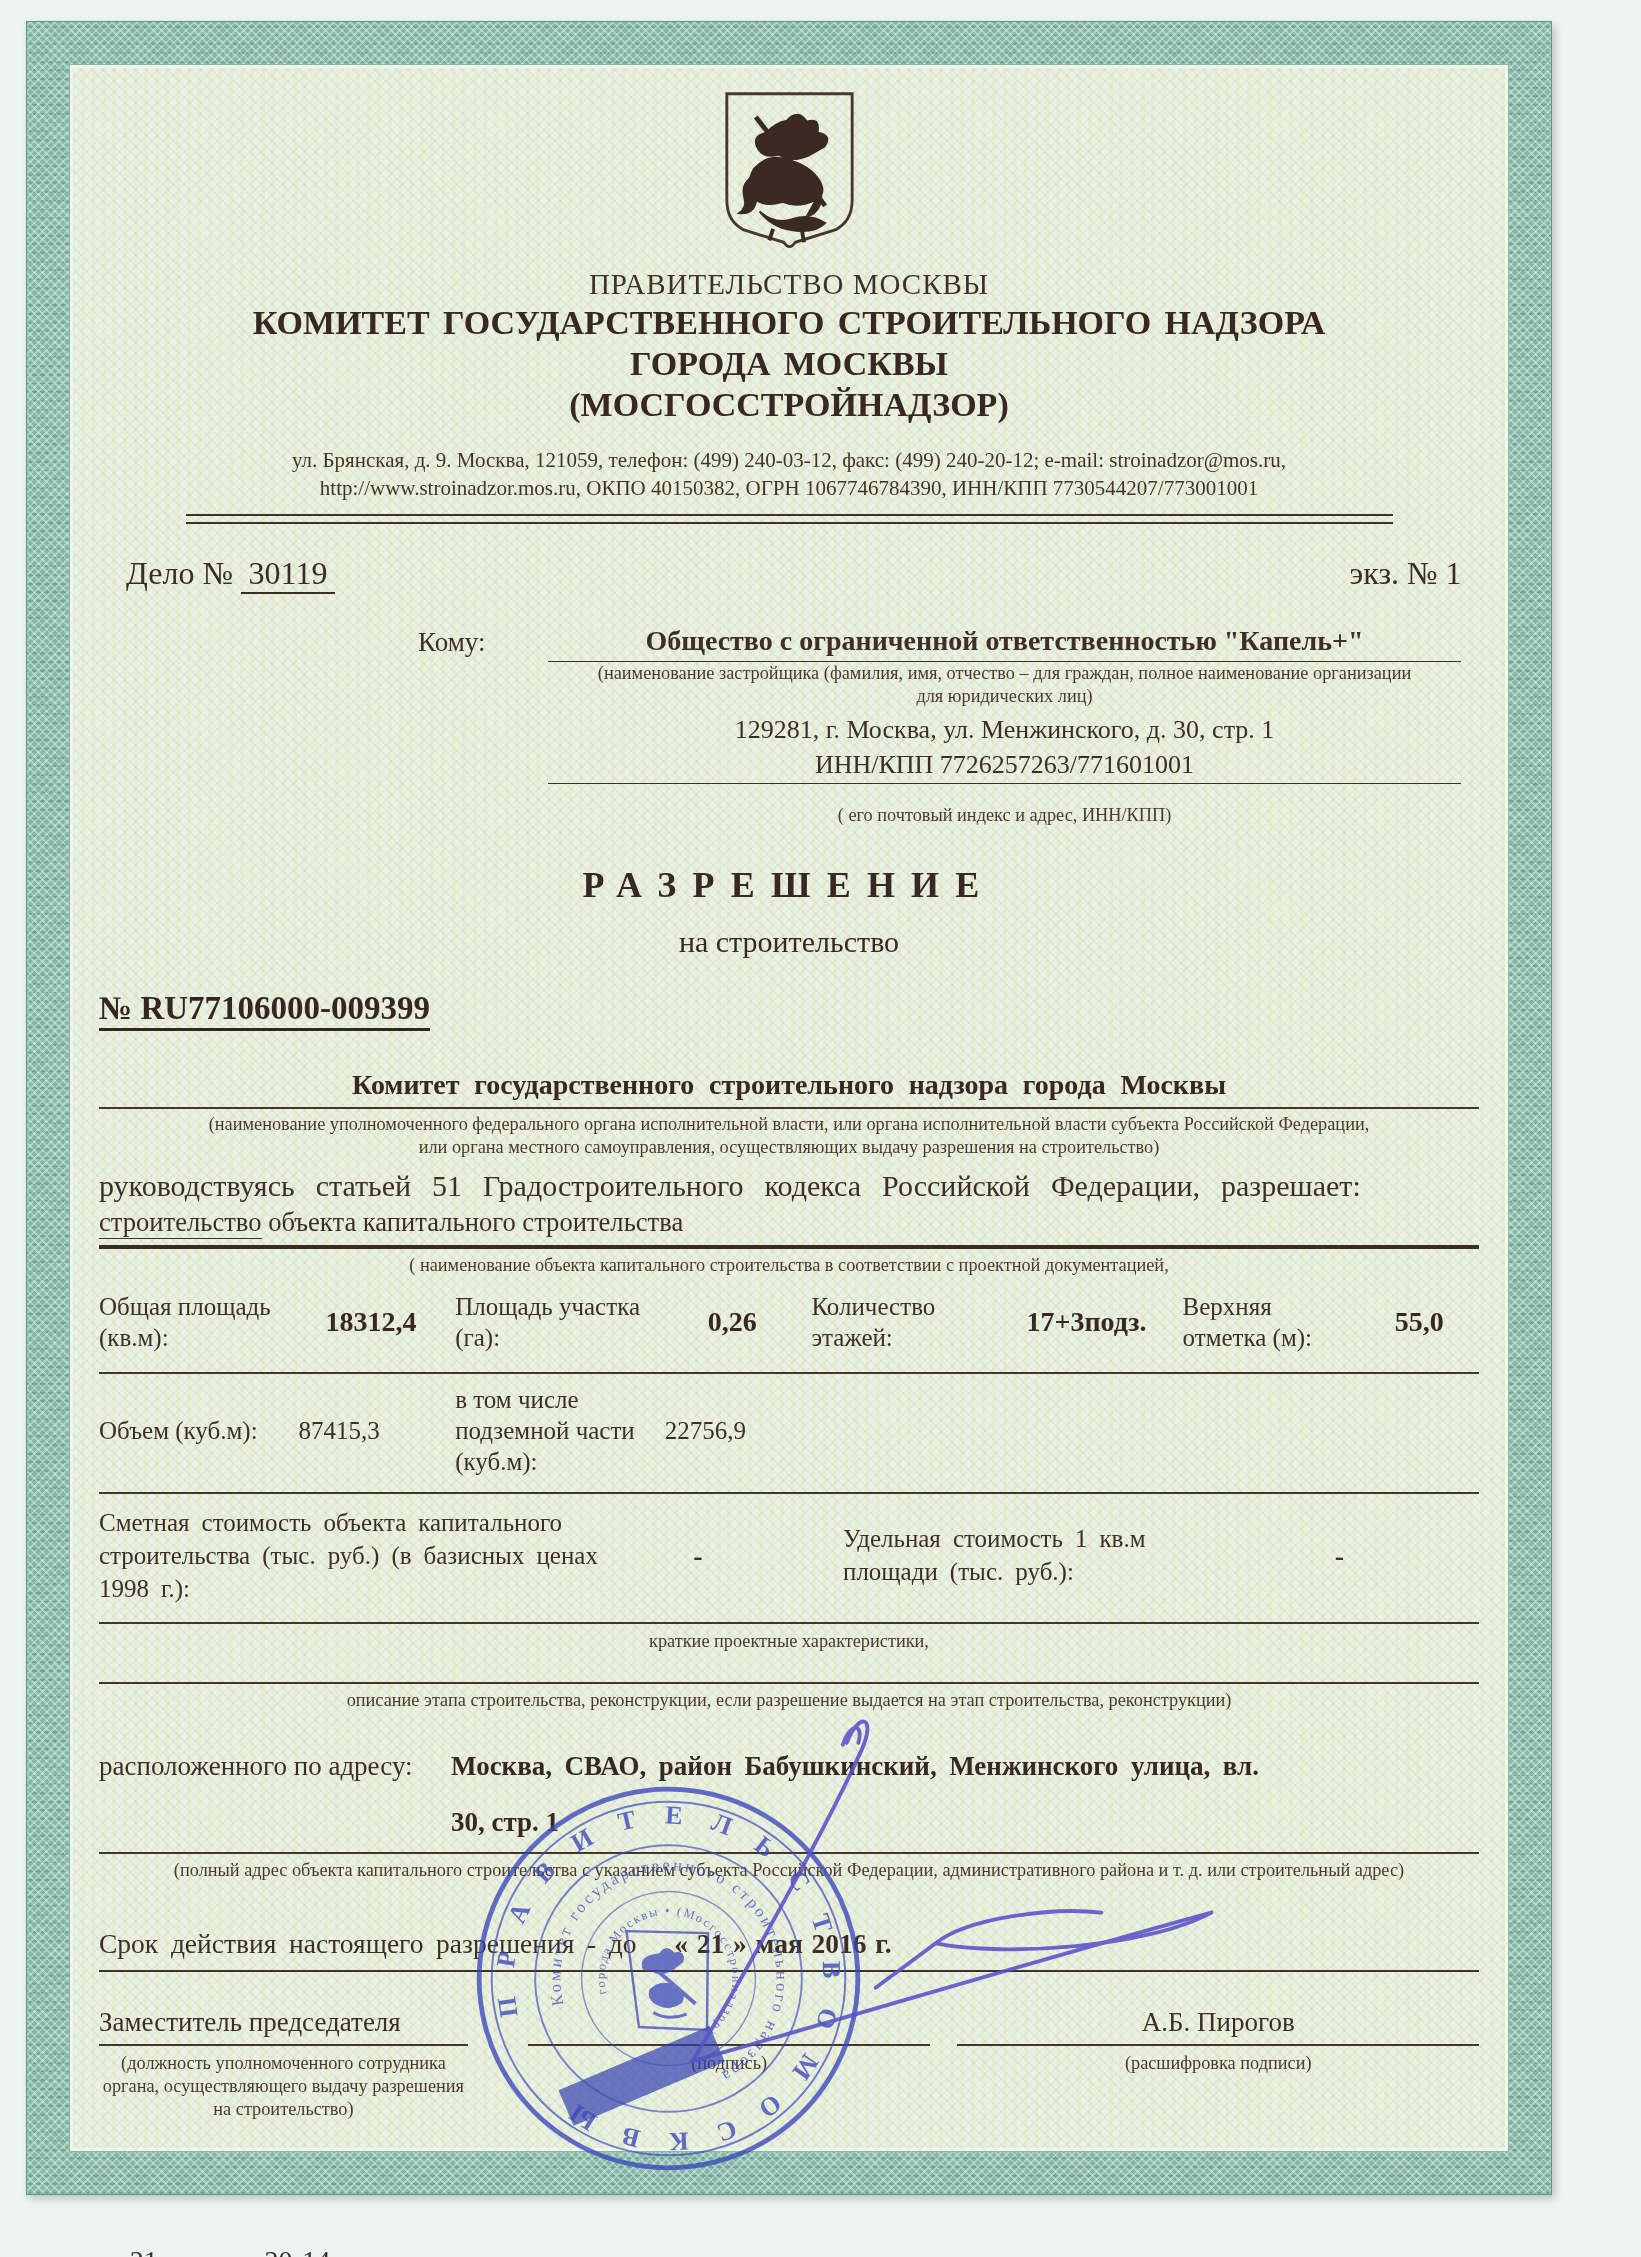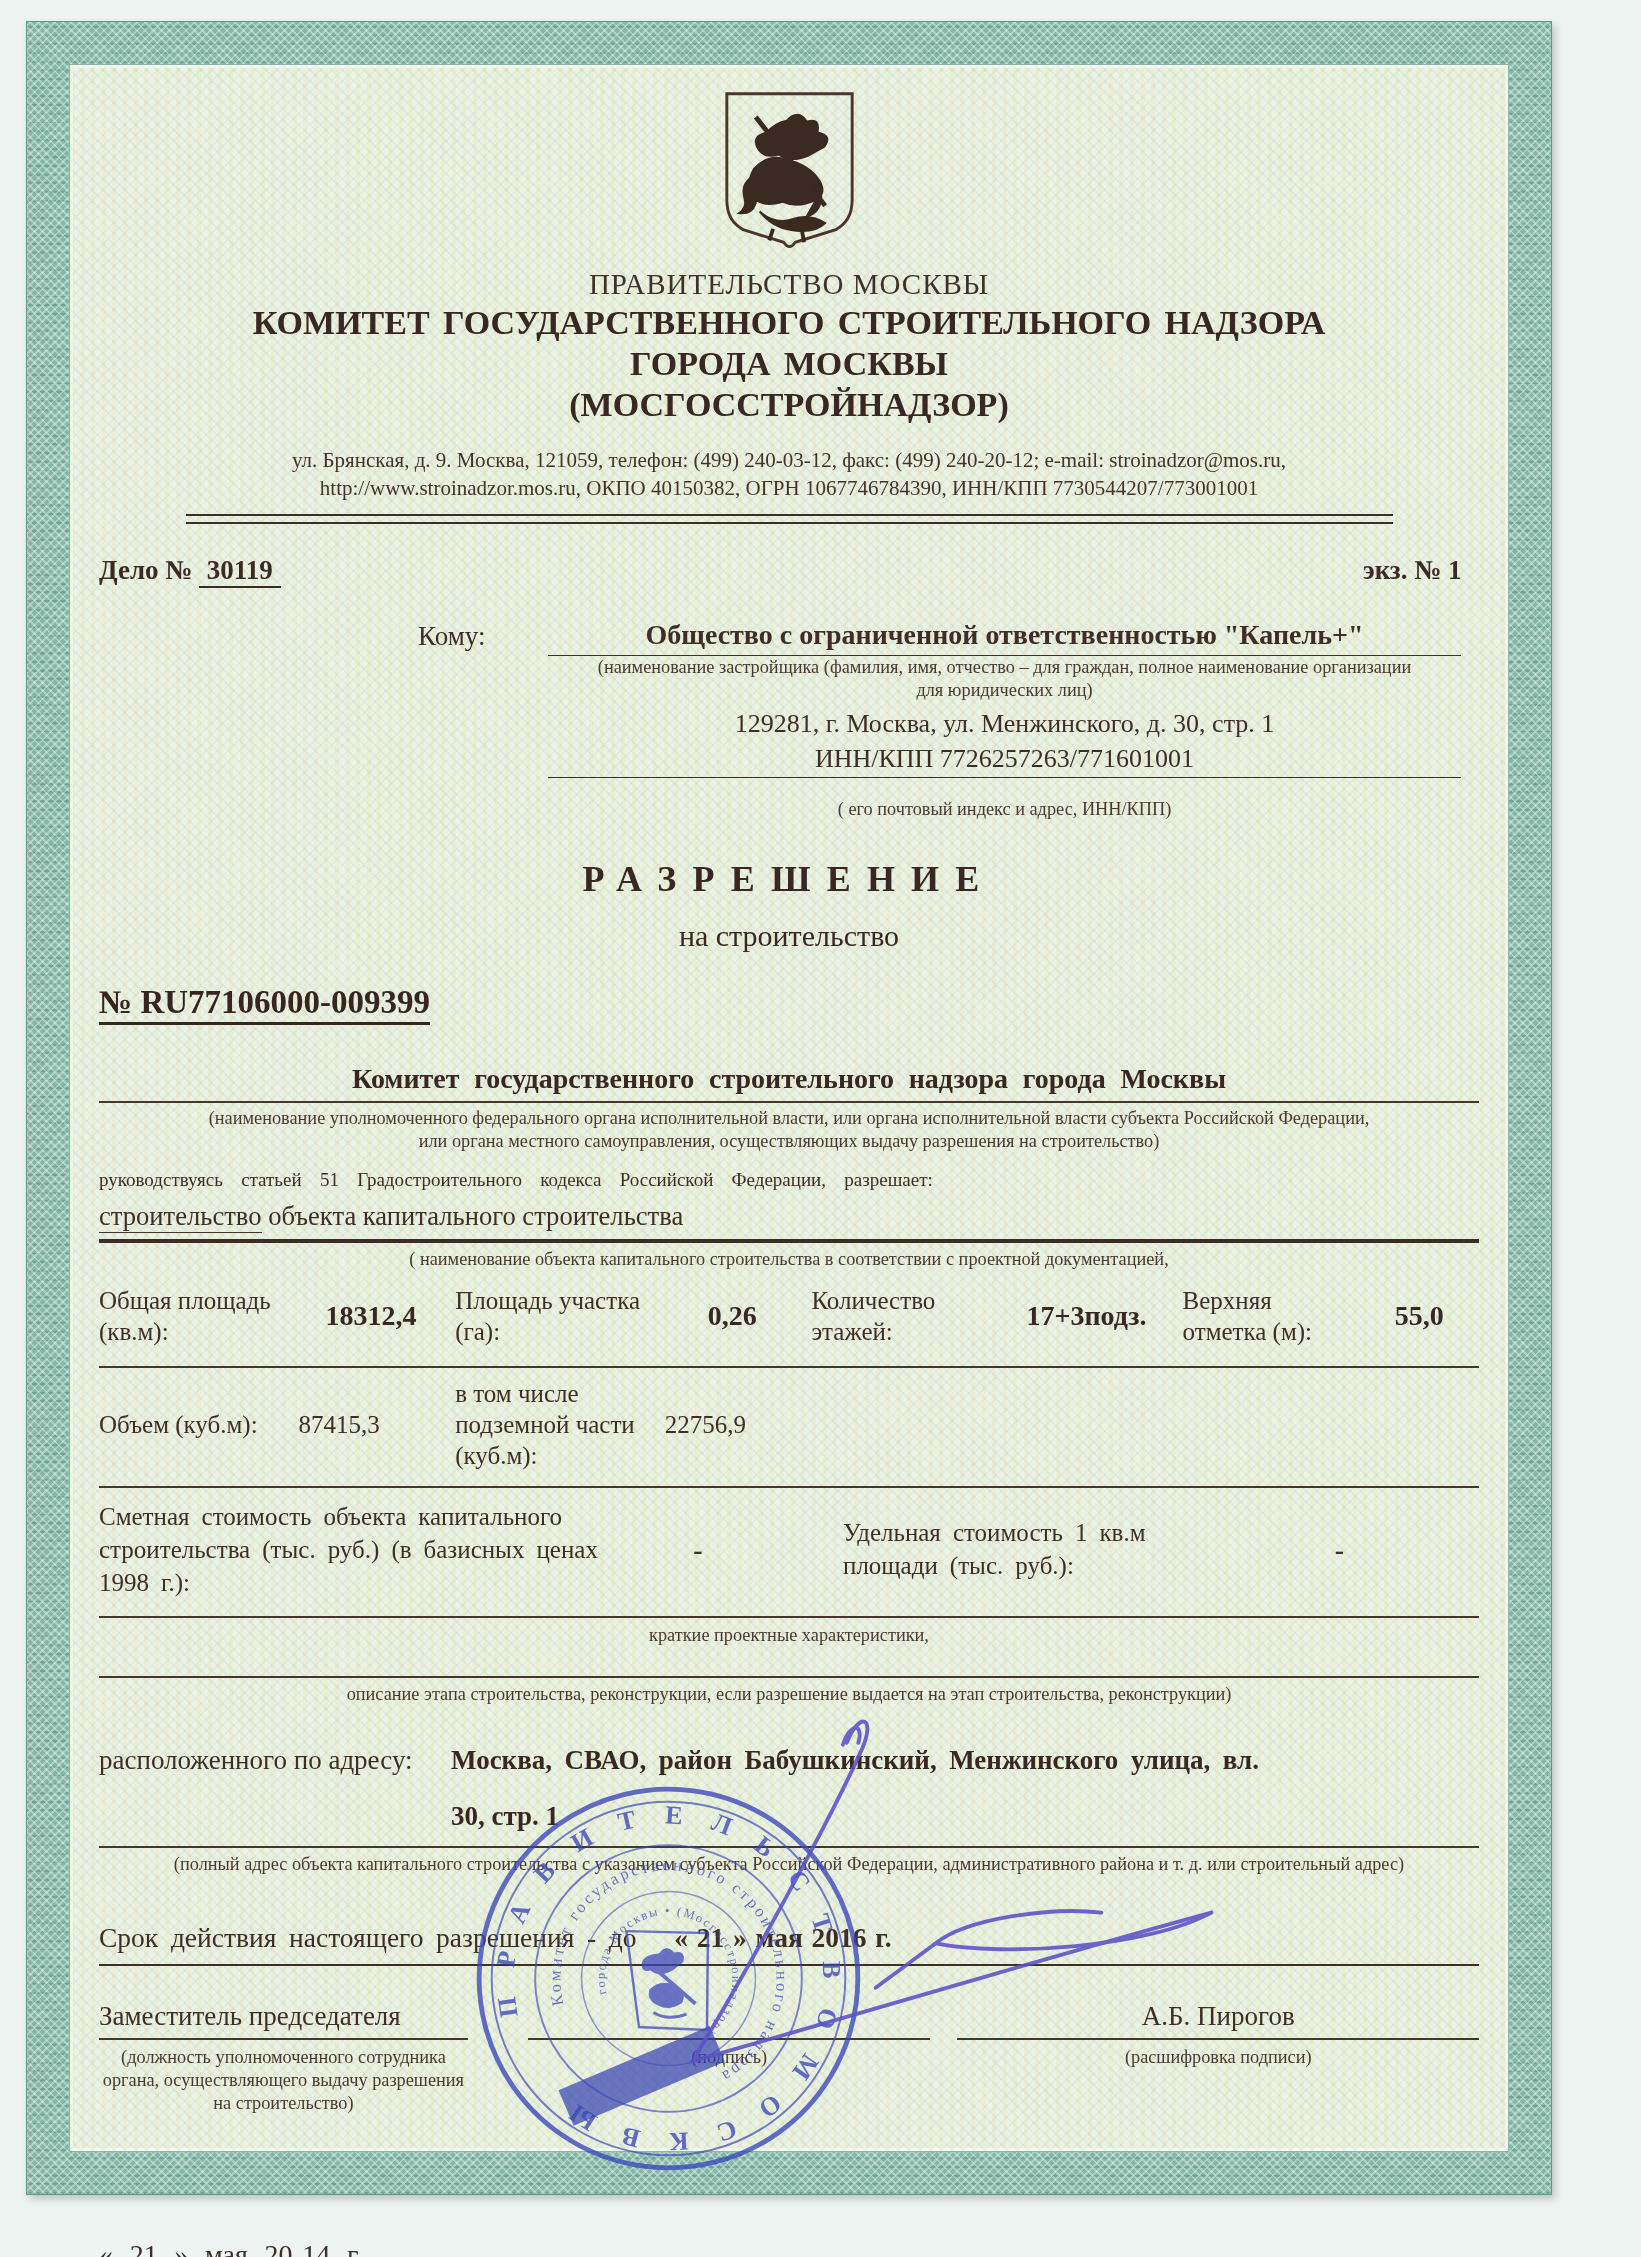--- a/index.html
+++ b/index.html
@@ -22,41 +22,41 @@
          box-shadow:inset 0 0 0 2.9px rgba(255,255,255,.45);}
   .content{position:absolute;left:0;top:0;right:0;bottom:0;padding:0 29px;box-sizing:border-box;}
 
   .center{text-align:center;}
   .emblem-wrap{margin-top:23px;text-align:center;}
   .gov{margin-top:13.5px;font-size:29px;letter-spacing:1px;text-align:center;color:#41302a;}
   .committee{font-weight:bold;font-size:34px;line-height:41px;text-align:center;color:#392723;word-spacing:4.8px;margin-top:1.9px;}
   .contact{margin-top:21px;font-size:21px;line-height:28px;text-align:center;color:#453329;}
   .double-rule{margin:11.6px auto 0;width:1207px;height:2.9px;border-top:2.9px solid #3f2f28;border-bottom:2.9px solid #3f2f28;padding-top:2.9px;box-sizing:content-box;background:transparent;}
 
-  .case-row{margin-top:31px;display:flex;justify-content:space-between;font-size:27px;font-weight:bold;color:#3c2b25;}
+  .case-row{margin-top:31px;display:flex;justify-content:space-between;font-size:32px;font-weight:normal;color:#3c2b25;margin-left:27px;}
   .case-num{border-bottom:2.9px solid #3c2b25;padding:0 7.7px 1px;}
   .copy-num{margin-right:17.4px;}
 
   .recipient{margin-top:33px;margin-left:319px;width:1043px;display:flex;}
   .rec-label{width:130px;font-size:27px;padding-top:1.9px;}
   .rec-body{flex:1;text-align:center;}
   .rec-name{font-size:28px;font-weight:bold;border-bottom:1.9px solid #3f2f28;padding-bottom:3.9px;display:block;}
   .small-caption{font-size:18.3px;line-height:23px;color:#4b382e;}
   .rec-addr{font-size:26px;line-height:35px;margin-top:3.9px;}
   .rec-inn{font-size:26px;line-height:35px;border-bottom:1.9px solid #3f2f28;padding-bottom:1.9px;display:block;}
 
   .title-main{margin-top:37px;text-align:center;font-size:36px;font-weight:bold;letter-spacing:.45em;color:#392723;}
   .title-sub{text-align:center;font-size:30px;font-weight:normal;color:#392723;margin-top:19px;}
   .permit-number{margin-top:31px;font-size:33px;font-weight:bold;color:#362521;}
   .permit-number span{border-bottom:3.9px solid #362521;padding-bottom:1.9px;}
 
   .auth-name{margin-top:42px;text-align:center;font-size:28px;font-weight:bold;word-spacing:7.7px;color:#392723;}
   .rule{height:1.9px;background:#46352c;margin-top:5.8px;}
   .rule-thick{height:4.8px;background:#3b2c25;margin-top:3.9px;}
-  .guided{margin-top:7.7px;font-size:19px;line-height:37px;word-spacing:13.5px;}
+  .guided{margin-top:7.7px;font-size:30px;line-height:37px;word-spacing:13.5px;}
   .action-line{font-size:26.6px;line-height:37px;}
   .u{border-bottom:1.9px solid #43332b;padding-bottom:1px;}
   .object-name{text-align:center;font-size:28px;font-weight:bold;color:#392723;margin-top:3.9px;}
 
   .trow{display:grid;grid-template-columns:188px 145px 198px 135px 179px 169px 174px 102px;column-gap:11.6px;
         align-items:center;padding:13.5px 0;font-size:25px;line-height:31px;}
   .trow .val{font-size:28px;font-weight:bold;text-align:center;color:#392723;}
   .trow2{display:grid;grid-template-columns:188px 145px 198px 135px 1fr;column-gap:11.6px;align-items:center;
          padding:9.7px 0;font-size:25px;line-height:31px;}
   .trow3{display:flex;align-items:center;padding:11.6px 0;font-size:25px;line-height:33px;}

